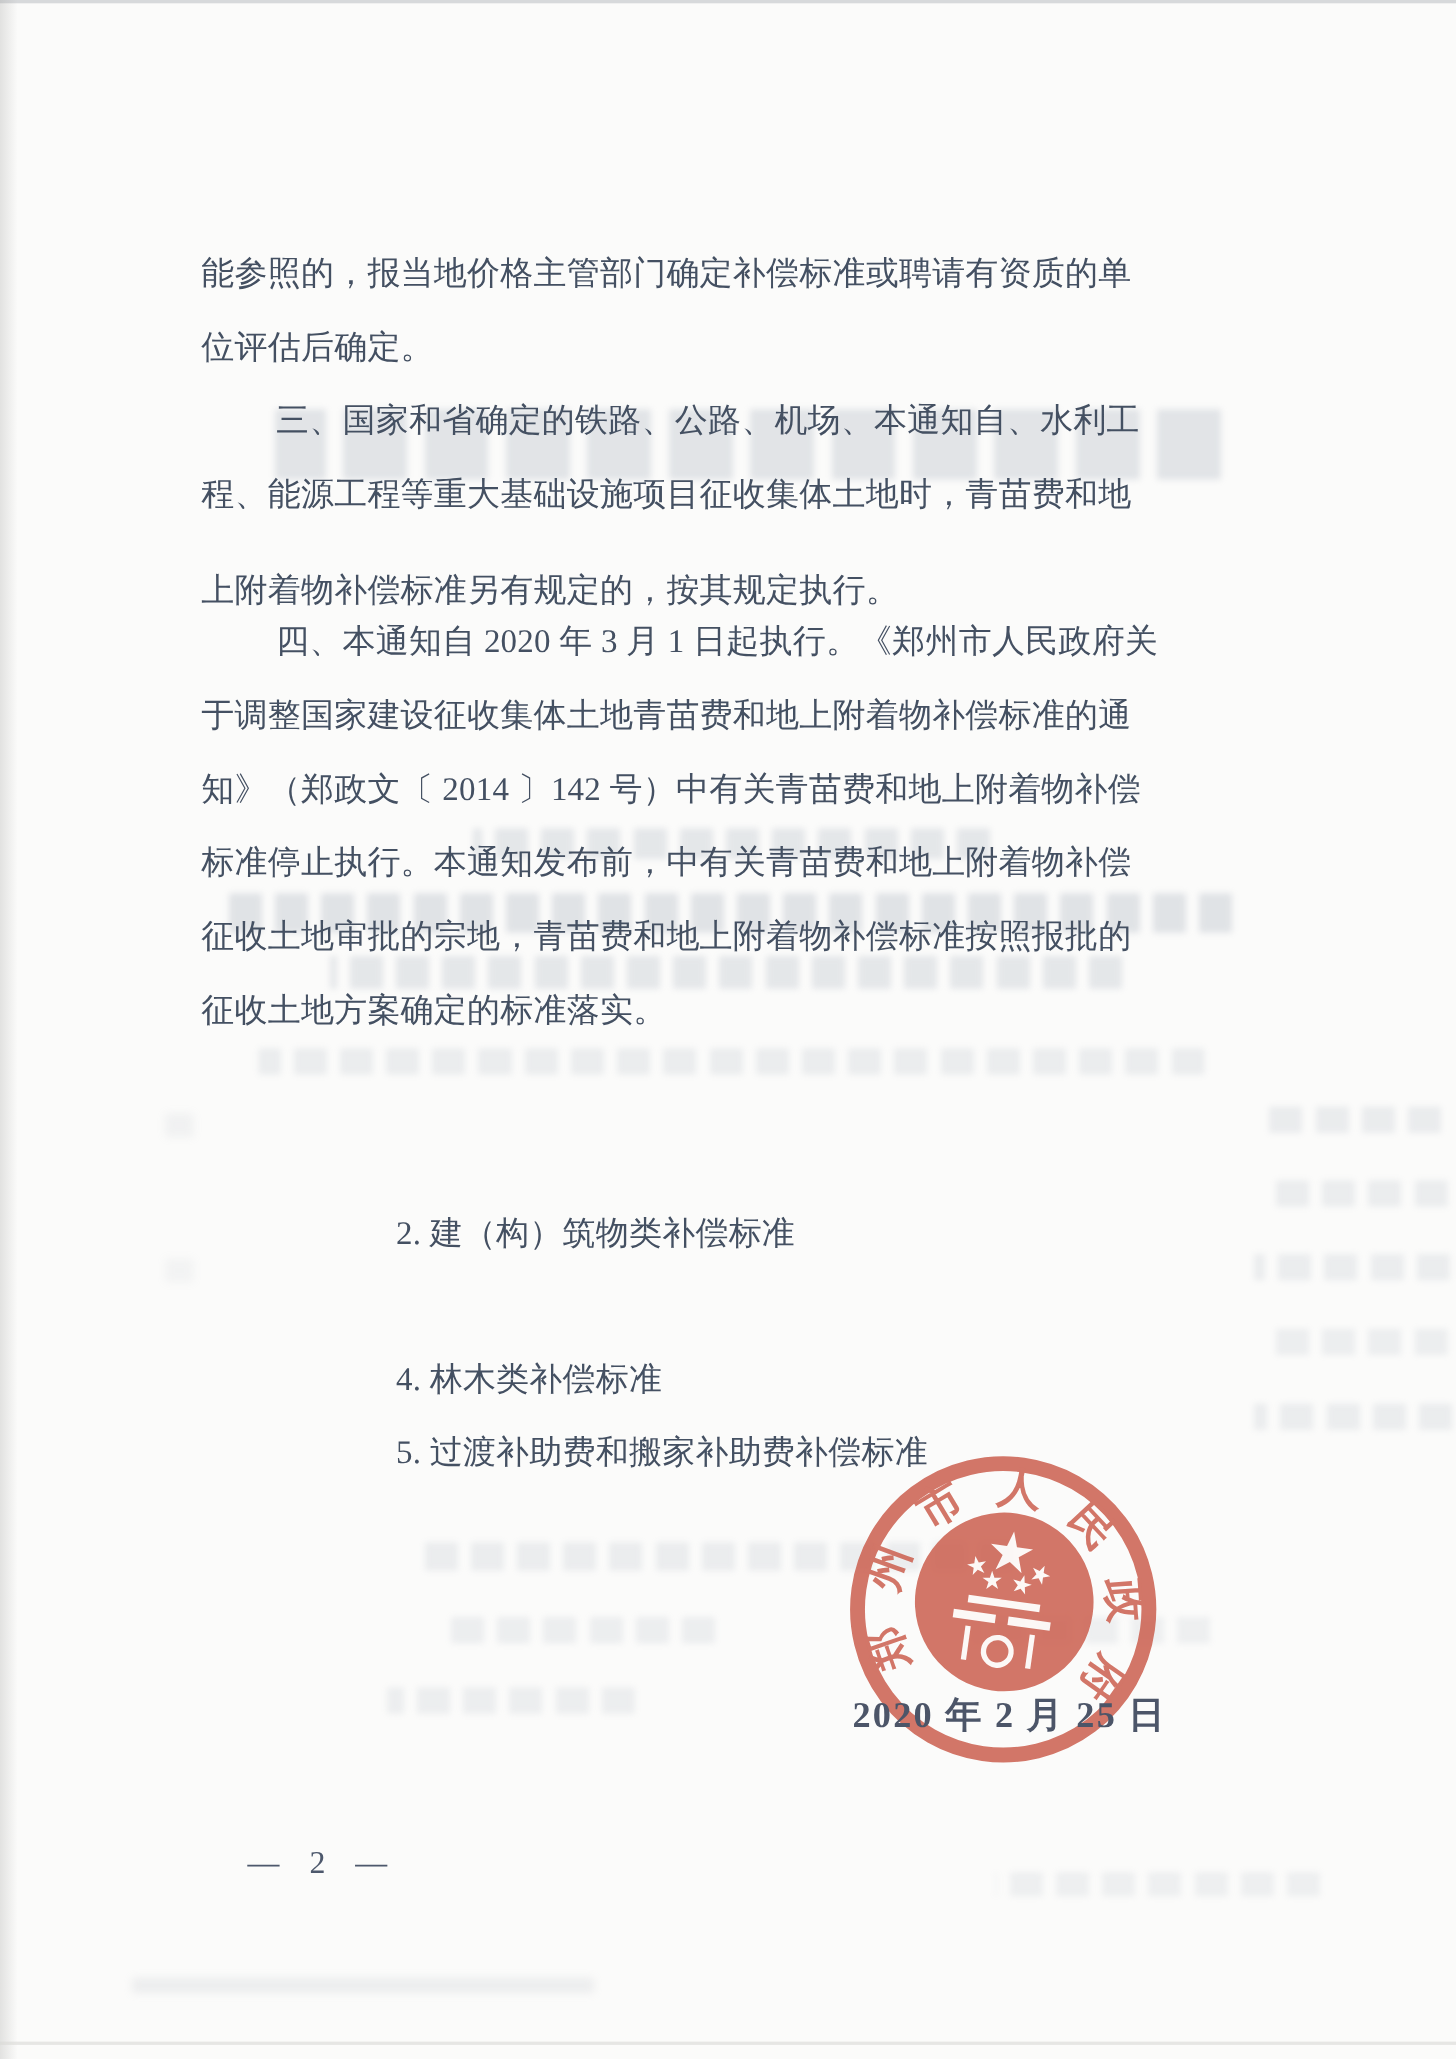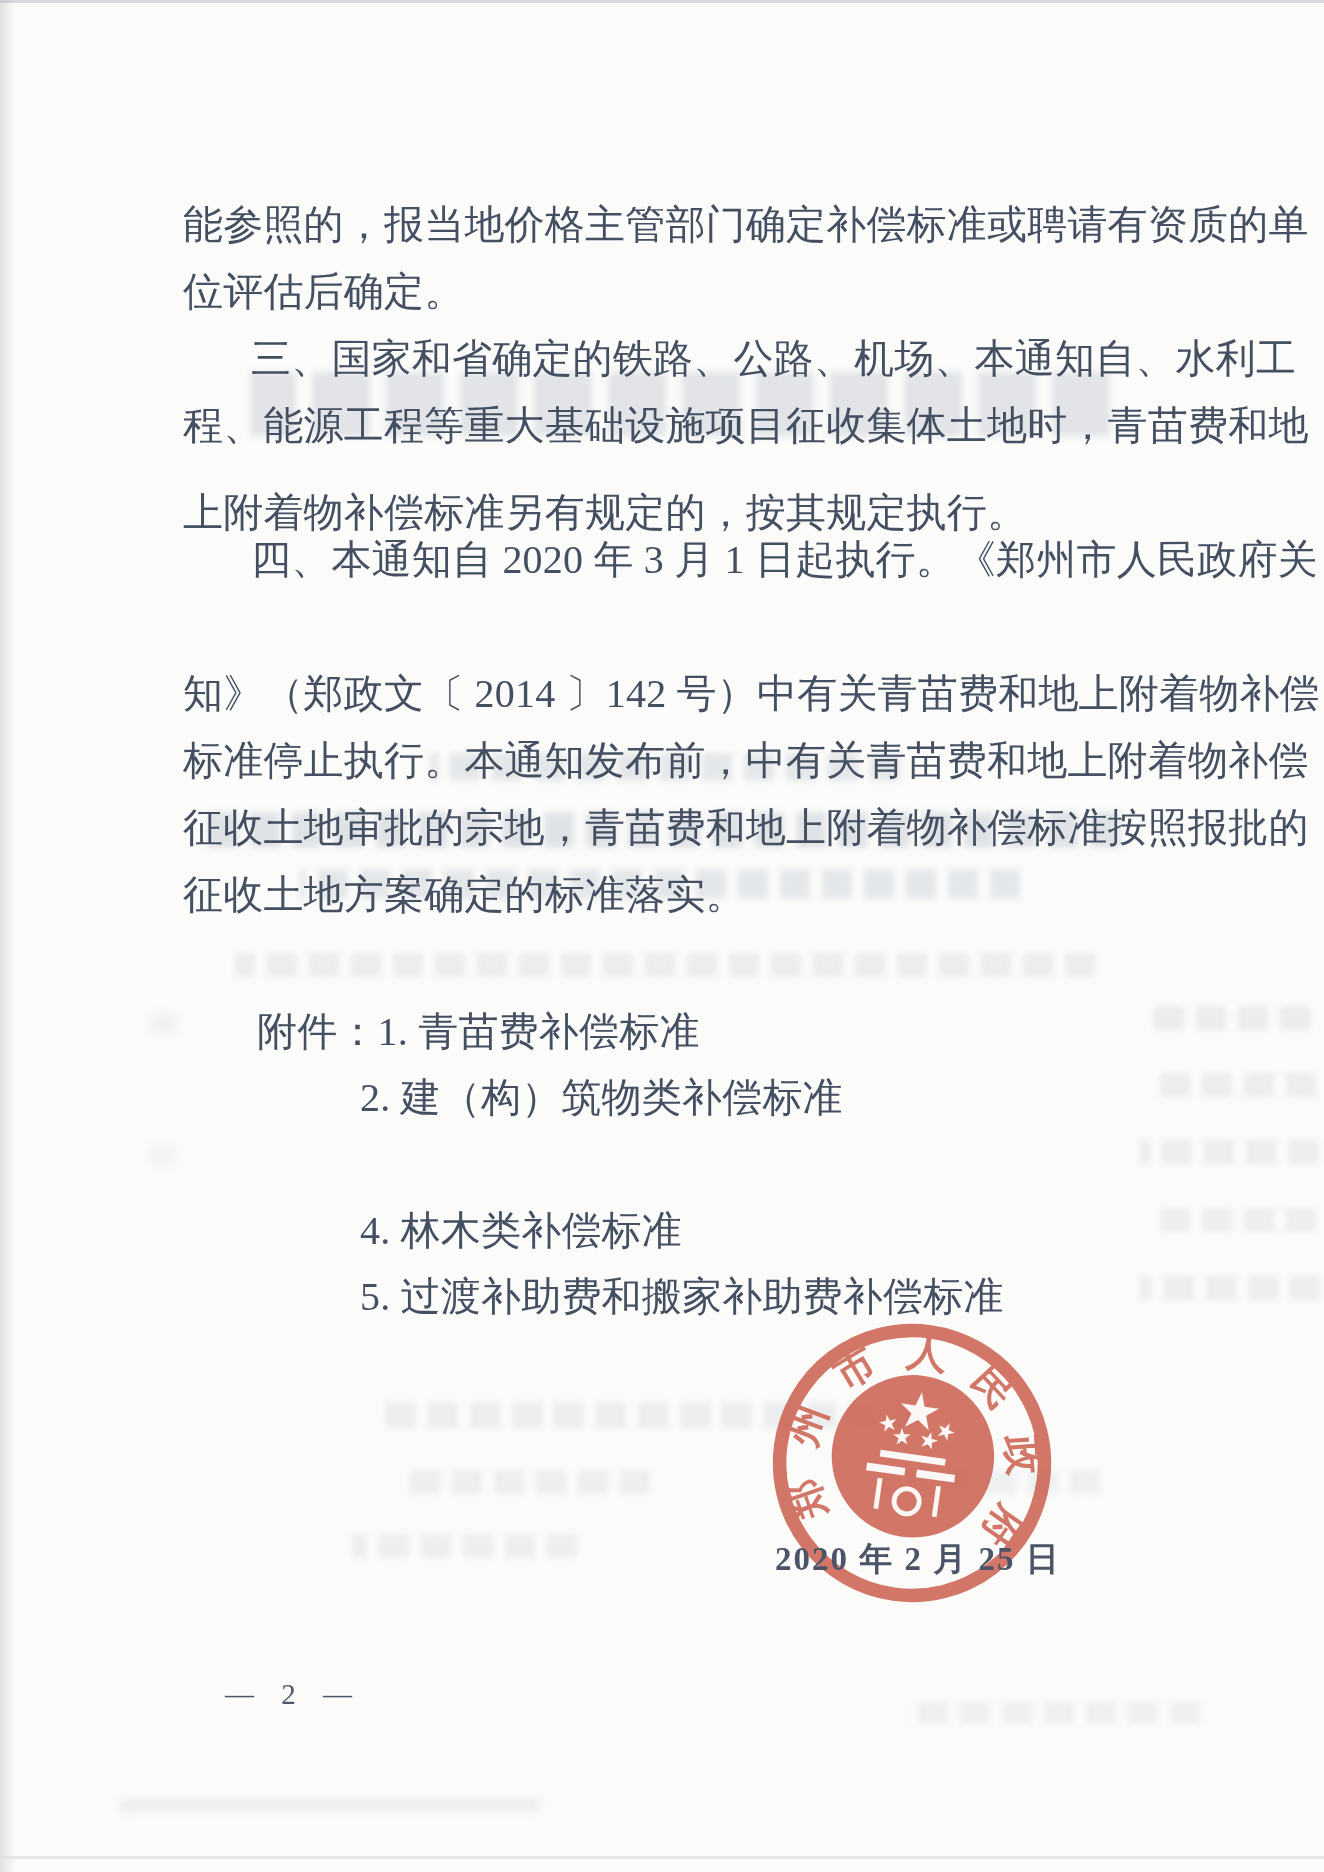--- a/index.html
+++ b/index.html
@@ -17,22 +17,22 @@
   .page{position:absolute;left:0;top:0;width:1324px;height:1872px;}
   
   .edge-top{position:absolute;left:0;top:0;width:100%;height:3px;background:#b9bdc1;opacity:.55;}
   .edge-left{position:absolute;left:0;top:0;width:16px;height:100%;
     background:linear-gradient(90deg,rgba(160,160,158,.28),rgba(0,0,0,0));}
   .edge-bottom{position:absolute;left:0;top:1856px;width:100%;height:3px;background:#d8d8d6;opacity:.6;}
 
   
   .line{
     position:absolute;left:183px;
-    font-size:40px;line-height:40px;letter-spacing:.2px;
-    color:var(--ink);white-space:nowrap;
+    font-size:30px;line-height:40px;letter-spacing:.2px;
+    color:var(--ink);white-space:nowrap;margin-top:24px;
   }
   .indent{padding-left:68px;}
 
   
   .ghost{
     position:absolute;filter:blur(3px);transform:scaleX(-1);
     background:repeating-linear-gradient(90deg,rgba(154,164,178,.55) 0 30px,rgba(0,0,0,0) 30px 42px);
   }
   .ghost.big{background:repeating-linear-gradient(90deg,rgba(150,160,175,.5) 0 58px,rgba(0,0,0,0) 58px 74px);}
   .ghost.plain{background:rgba(170,176,186,.5);filter:blur(4px);}
@@ -85,28 +85,26 @@
   <div class="ghost plain" style="left:120px;top:1798px;width:420px;height:14px;opacity:.35;"></div>
   <div class="ghost plain" style="left:150px;top:1012px;width:26px;height:22px;opacity:.25;"></div>
   <div class="ghost plain" style="left:150px;top:1144px;width:26px;height:22px;opacity:.2;"></div>
 
   <div class="line" style="top:205px">能参照的，报当地价格主管部门确定补偿标准或聘请有资质的单</div>
   <div class="line" style="top:272px">位评估后确定。</div>
   <div class="line indent" style="top:339px">三、国家和省确定的铁路、公路、机场、本通知自、水利工</div>
   <div class="line" style="top:406px">程、能源工程等重大基础设施项目征收集体土地时，青苗费和地</div>
   <div class="line" style="top:493px">上附着物补偿标准另有规定的，按其规定执行。</div>
   <div class="line indent" style="top:540px">四、本通知自 2020 年 3 月 1 日起执行。《郑州市人民政府关</div>
+  <div class="line" style="top:607px">于调整国家建设征收集体土地青苗费和地上附着物补偿标准的通</div>
   <div class="line" style="top:674px">知》（郑政文〔 2014 〕142 号）中有关青苗费和地上附着物补偿</div>
   <div class="line" style="top:741px">标准停止执行。本通知发布前，中有关青苗费和地上附着物补偿</div>
   <div class="line" style="top:808px">征收土地审批的宗地，青苗费和地上附着物补偿标准按照报批的</div>
   <div class="line" style="top:875px">征收土地方案确定的标准落实。</div>
 
-  <div class="line" style="top:1012px;left:257px">
-    <span>附件：</span><span>1. 青苗费补偿标准</span>
-  </div>
   <div class="line" style="top:1078px;left:360px">2. 建（构）筑物类补偿标准</div>
   <div class="line" style="top:1211px;left:360px">4. 林木类补偿标准</div>
   <div class="line" style="top:1277px;left:360px">5. 过渡补助费和搬家补助费补偿标准</div>
 
   <div class="seal">
     <svg class="seal-svg" viewBox="0 0 300 300" aria-hidden="true">
       <defs>
         <path id="star" d="M0,-10 L2.245,-3.09 L9.51,-3.09 L3.63,1.18 L5.88,8.09 L0,3.82 L-5.88,8.09 L-3.63,1.18 L-9.51,-3.09 L-2.245,-3.09 Z"></path>
       </defs>
       <circle cx="150" cy="150" r="137" fill="none" stroke="currentColor" stroke-width="14"></circle>

